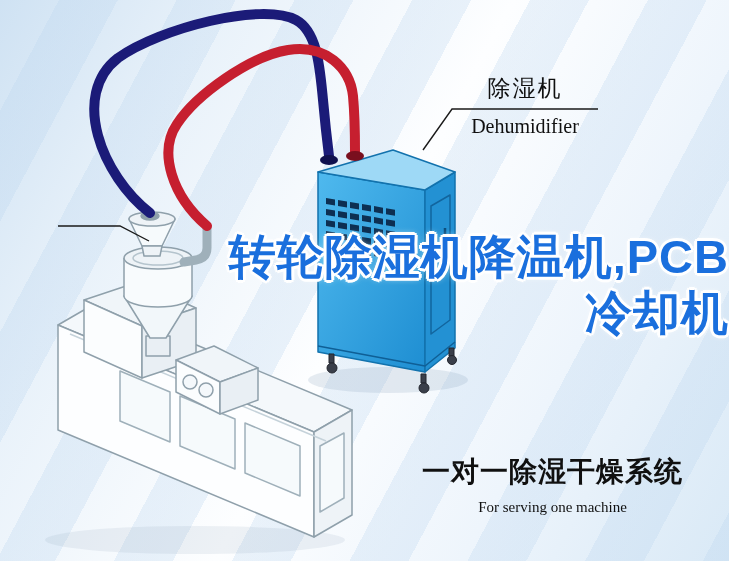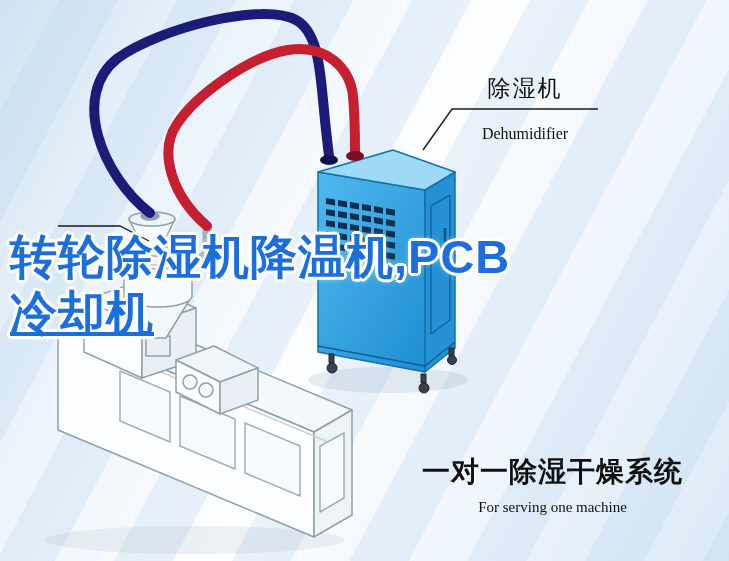--- a/index.html
+++ b/index.html
@@ -6,36 +6,36 @@
   body { font-family:"Liberation Sans","DejaVu Sans",sans-serif; }
   #stage {
     position:relative; width:729px; height:561px; overflow:hidden;
     background:
       repeating-linear-gradient(118deg, rgba(255,255,255,0) 0 52px, rgba(185,212,238,0.28) 52px 104px),
       linear-gradient(118deg, #cfe2f3 0%, #e9f2fa 22%, #fdfeff 50%, #eef5fc 74%, #d9e9f6 100%);
   }
   #scene { position:absolute; left:0; top:0; z-index:1; }
   .label-block { position:absolute; z-index:4; text-align:center; color:#101010; }
   .label-cn { font-size:23px; font-weight:normal; letter-spacing:2px; line-height:28px; }
-  .label-en { font-family:"Liberation Serif","DejaVu Serif",serif; font-size:16px; line-height:24px; margin-top:20px; }
+  .label-en { font-family:"Liberation Serif","DejaVu Serif",serif; font-size:20px; line-height:24px; margin-top:12px; }
   #label-dehumidifier { left:448px; top:74px; width:154px; }
   #label-hopper { left:50px; top:170px; width:92px; }
   #caption { left:400px; top:456px; width:305px; }
   #caption .caption-cn { font-size:28px; font-weight:bold; letter-spacing:1px; line-height:32px; }
   #caption .caption-en { font-family:"Liberation Serif","DejaVu Serif",serif; font-size:15px; line-height:26px; margin-top:6px; }
   .watermark {
-    position:absolute; left:0; width:729px; z-index:3; text-align:left;
+    position:absolute; left:0; width:729px; z-index:3; text-align:right;
     font-weight:bold; color:#1a6fdd; font-size:47px; letter-spacing:1px;
     text-shadow:-2px -2px 0 #fff, 2px -2px 0 #fff, -2px 2px 0 #fff, 2px 2px 0 #fff,
                  0 -3px 0 #fff, 0 3px 0 #fff, -3px 0 0 #fff, 3px 0 0 #fff,
                  0 0 7px rgba(255,255,255,0.95);
     padding-left:10px;
   }
   #watermark-line1 { top:226px; }
-  #watermark-line2 { top:282px;text-decoration:underline; }
+  #watermark-line2 { top:282px; }
 </style>
 </head>
 <body>
 
 <div id="stage">
 
   <svg id="scene" width="729" height="561" viewBox="0 0 729 561">
     <defs>
       <linearGradient id="gradFront" x1="0" y1="0" x2="1" y2="1">
         <stop offset="0" stop-color="#4fb9ee"></stop>

